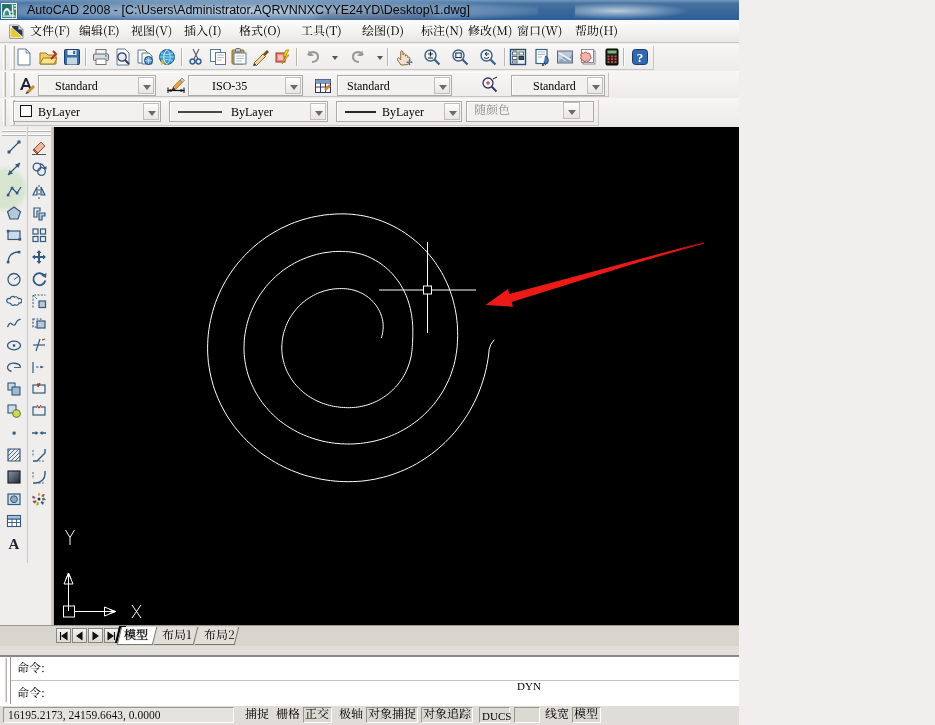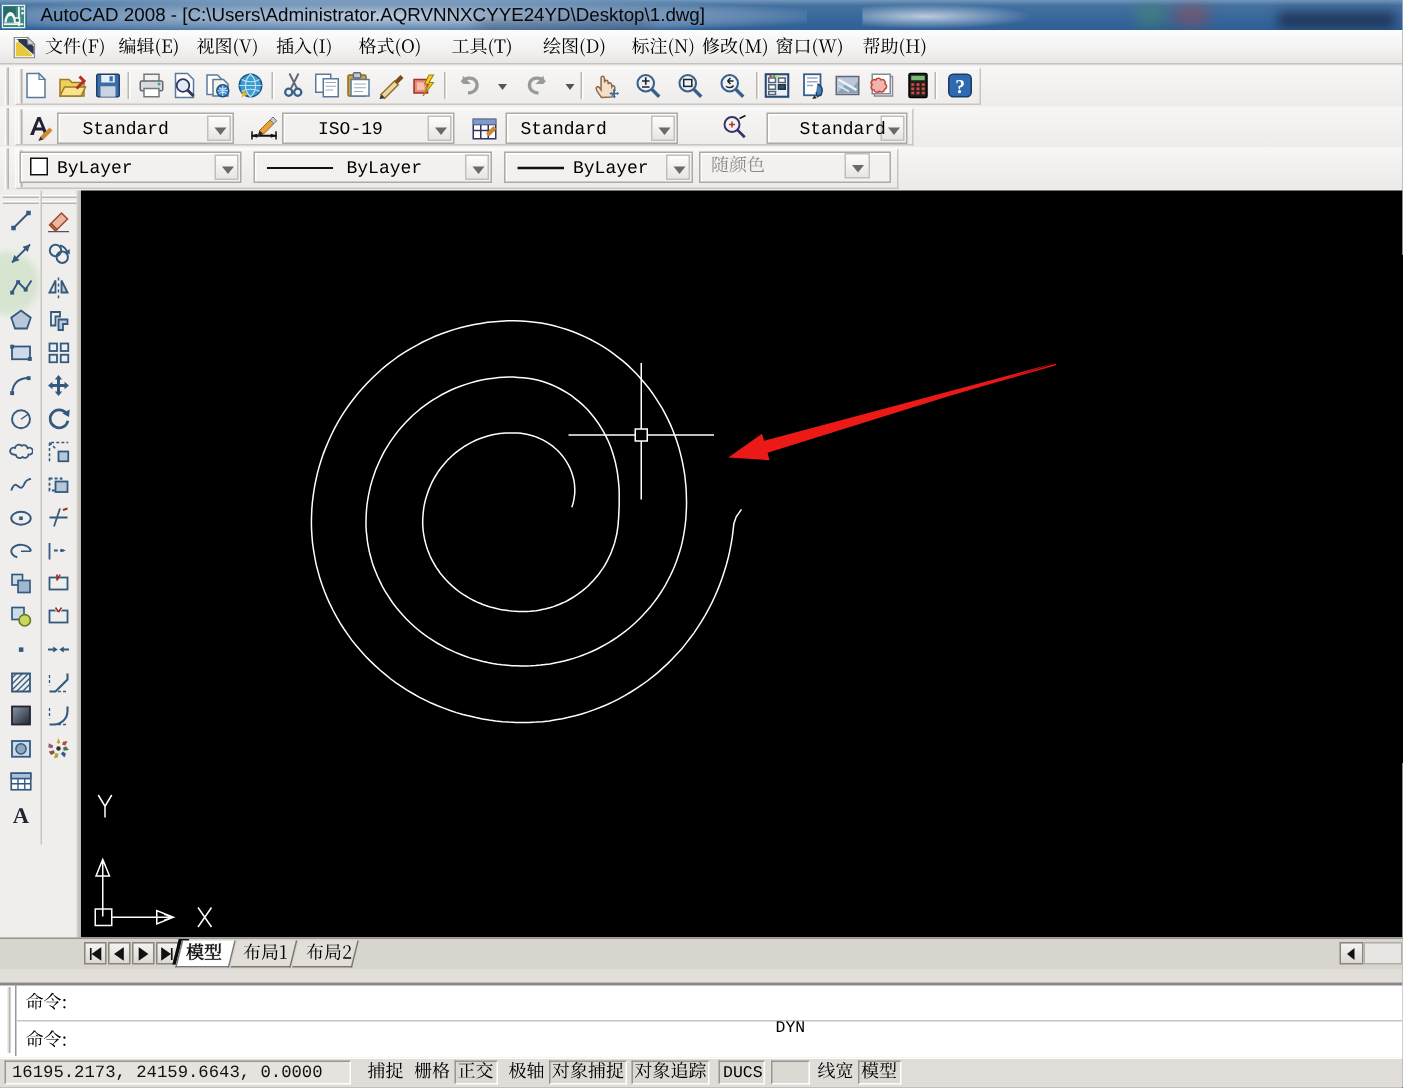--- a/index.html
+++ b/index.html
@@ -1,17 +1,17 @@
 <!DOCTYPE html>
 <html><head><meta charset="utf-8"><style>
 *{margin:0;padding:0;box-sizing:border-box}
 html,body{width:935px;height:725px;overflow:hidden;background:#f0efee}
-#app{position:absolute;left:0;top:0;width:935px;height:725px;font-family:"Liberation Sans",sans-serif;overflow:hidden}
+#app{position:absolute;left:0;top:0;width:739px;height:725px;font-family:"Liberation Sans",sans-serif;overflow:hidden}
 .abs{position:absolute}
-.mono{font-family:Liberation Mono, monospace}
+.mono{font-family:Liberation Serif, serif}
 .grip{position:absolute;width:3px;border-left:1px solid #fff;border-right:1px solid #b8b4ae;background:#dedad4}
 .sep{position:absolute;width:2px;border-left:1px solid #b9b5af;border-right:1px solid #fdfdfd}
 .combo{position:absolute;background:#f2f1ef;border:1px solid #adaaa5;box-shadow:inset 1px 1px 0 #fff}
 .dd{position:absolute;right:1px;top:1px;bottom:1px;width:16px;background:linear-gradient(#fdfdfd,#e8e5e1);border:1px solid #c2bfba}
 .dd:after{content:"";position:absolute;left:4px;top:7px;border:4px solid transparent;border-top:5px solid #6a6a6a}
 </style></head><body>
 <div id="app"><div class="abs" style="left:0;top:0;width:935px;height:20px;background:linear-gradient(180deg,#7397bd 0,#45729f 18%,#39689c 55%,#2e5f96 100%)">
       <div class="abs" style="left:18px;top:0;width:520px;height:20px;background:radial-gradient(ellipse at 45% 55%,rgba(215,224,233,.85),rgba(170,190,212,.35) 62%,rgba(120,150,190,0) 78%)"></div>
       <div class="abs" style="left:575px;top:2px;width:120px;height:18px;background:radial-gradient(ellipse at 35% 50%,rgba(230,237,244,.75),rgba(200,215,230,0) 65%)"></div>
       <div class="abs" style="left:758px;top:5px;width:18px;height:11px;background:rgba(75,150,90,.55);filter:blur(5px)"></div>
@@ -194,21 +194,21 @@
       <path d="M11 13 l5 -5 l2 2 l-5 5 z" fill="#d08830"></path>
     </svg><svg class="abs" style="left:480px;top:75px" width="20" height="20" viewBox="0 0 20 20">
       <circle cx="8" cy="8" r="5" fill="none" stroke="#336" stroke-width="1.3"></circle>
       <path d="M11.5 11.5 l5 5" stroke="#336" stroke-width="1.8"></path>
       <path d="M6 8 l4 0 M8 6 v4" stroke="#a33" stroke-width="1"></path>
       <path d="M13 4 l4 -2" stroke="#111" stroke-width="1"></path>
     </svg><div class="combo" style="left:38px;top:75px;width:118px;height:21px">
       <div class="dd"></div>
     </div><div class="abs mono" style="left:55px;top:79px;font-size:12px">Standard</div><div class="combo" style="left:188px;top:75px;width:115px;height:21px">
       <div class="dd"></div>
-    </div><div class="abs mono" style="left:212px;top:79px;font-size:12px">ISO-19</div><div class="combo" style="left:337px;top:75px;width:115px;height:21px">
+    </div><div class="abs mono" style="left:212px;top:79px;font-size:12px">ISO-35</div><div class="combo" style="left:337px;top:75px;width:115px;height:21px">
       <div class="dd"></div>
     </div><div class="abs mono" style="left:347px;top:79px;font-size:12px">Standard</div><div class="combo" style="left:511px;top:75px;width:94px;height:21px">
       <div class="dd"></div>
     </div><div class="abs mono" style="left:533px;top:79px;font-size:12px">Standard</div><div class="combo" style="left:13px;top:101px;width:148px;height:21px">
       <div class="dd"></div>
     </div><div class="abs" style="left:20px;top:105px;width:12px;height:12px;background:#fff;border:1px solid #111"></div><div class="abs mono" style="left:38px;top:105px;font-size:12px">ByLayer</div><div class="combo" style="left:169px;top:101px;width:159px;height:21px">
       <div class="dd"></div>
     </div><svg class="abs" style="left:176px;top:101px" width="50" height="21">
       <path d="M2 11 h44" stroke="#111" stroke-width="1.3"></path>
     </svg><div class="abs mono" style="left:231px;top:105px;font-size:12px">ByLayer</div><div class="combo" style="left:336px;top:101px;width:126px;height:21px">

